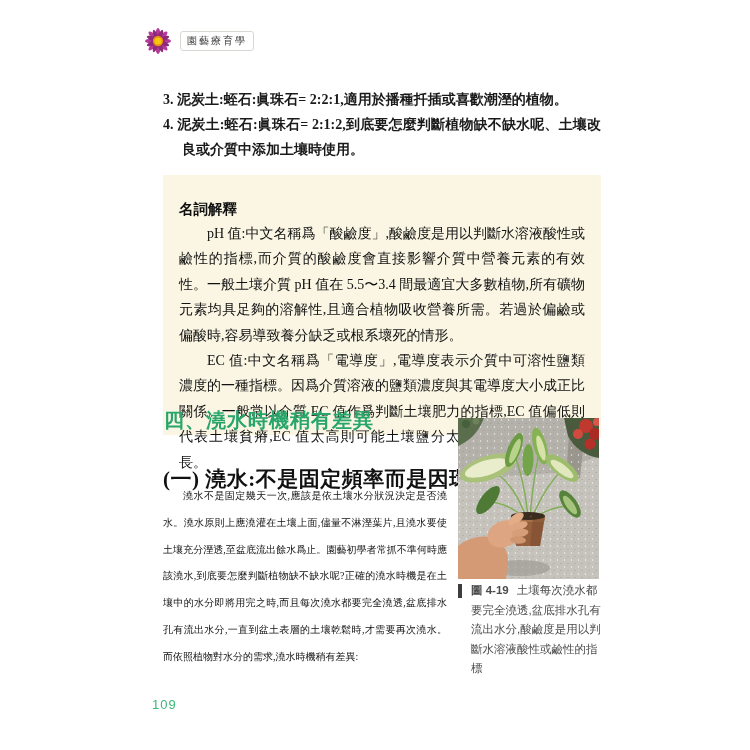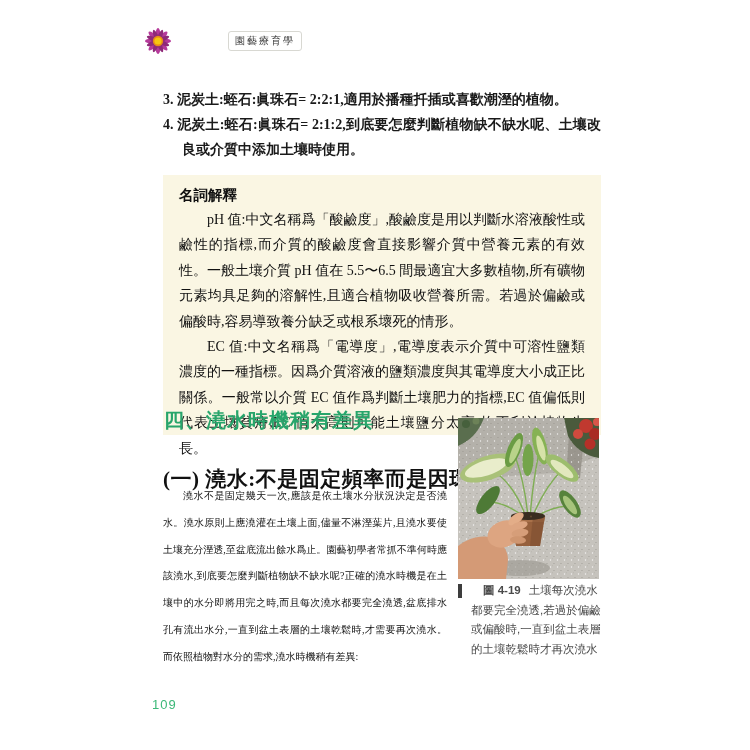--- a/index.html
+++ b/index.html
@@ -14,33 +14,32 @@
   .page { position: absolute; inset: 0; background: #fff; }
 
   
   .brand { position: absolute; left: 143px; top: 26px; display: flex; align-items: center; gap: 7px; }
   .brand svg { display: block; }
   .brand-title {
     font-family: "Liberation Sans", sans-serif;
     font-size: 10px; color: #3a3a3a; letter-spacing: 2px;
     border: 1px solid #d8d8d2; border-radius: 3px; padding: 2px 6px;
     background: #fff;
-    margin-left: 48px;
   }
 
   
   .soil-list { position: absolute; left: 163px; top: 87px; width: 438px;
     font-size: 14px; line-height: 25px; text-align: justify; font-weight: bold; }
   .soil-item { padding-left: 19px; text-indent: -19px; }
   .soil-item .num { display: inline; }
 
   
   .glossary {
     position: absolute; left: 163px; top: 175px; width: 438px; height: 260px;
-    background: #faf6e3; padding: 9px 16px 10px 16px;
+    background: #faf6e3; padding: 23px 16px 10px 16px;
   }
   .glossary-title { font-weight: bold; font-size: 14.5px; line-height: 23px; color: #111; }
   .glossary-entry { font-size: 14px; line-height: 25.4px; text-align: justify; text-indent: 2em; color: #111; }
   .glossary-entry b { font-weight: normal; }
 
   
   .section-heading {
     position: absolute; left: 164px; top: 407px;
     font-family: "Liberation Sans", "DejaVu Sans", sans-serif;
     font-size: 20px; font-weight: bold; color: #28a56b; letter-spacing: 1px;
@@ -59,21 +58,21 @@
   .figure svg { display: block; width: 141px; height: 161px; }
   .fig-caption {
     position: absolute; left: 458px; top: 581px; width: 144px;
     font-family: "Liberation Sans", "DejaVu Sans", sans-serif;
     font-size: 11.5px; line-height: 19.5px; color: #4a4a4a;
     padding-left: 13px;
   }
   .fig-caption .bar {
     position: absolute; left: 0; top: 3px; width: 4px; height: 14px; background: #3d3d3d;
   }
-  .fig-caption .lbl { font-weight: bold; margin-right: 8px; margin-left: 12px; }
+  .fig-caption .lbl { font-weight: bold; margin-right: 8px; }
 
   
   .page-num {
     position: absolute; left: 152px; top: 697px;
     font-family: "Liberation Sans", sans-serif;
     font-size: 13px; color: #3cb878; letter-spacing: 1px;
   }
 </style>
 </head>
 <body>
@@ -104,21 +103,21 @@
     <span class="brand-title">園藝療育學</span>
   </div>
 
   <div class="soil-list">
     <div class="soil-item"><span class="num">3.</span> <span>泥炭土:蛭石:眞珠石= 2:2:1,適用於播種扦插或喜歡潮溼的植物。</span></div>
     <div class="soil-item"><span class="num">4.</span> <span>泥炭土:蛭石:眞珠石= 2:1:2,到底要怎麼判斷植物缺不缺水呢、土壤改良或介質中添加土壤時使用。</span></div>
   </div>
 
   <div class="glossary">
     <div class="glossary-title">名詞解釋</div>
-    <p class="glossary-entry"><b>pH 值:</b><span>中文名稱爲「酸鹼度」,酸鹼度是用以判斷水溶液酸性或鹼性的指標,而介質的酸鹼度會直接影響介質中營養元素的有效性。一般土壤介質 pH 值在 5.5〜6.5 間最適宜大多數植物,所有礦物元素均具足夠的溶解性,且適合植物吸收營養所需。若過於偏鹼或偏酸時,容易導致養分缺乏或根系壞死的情形。</span></p>
+    <p class="glossary-entry"><b>pH 值:</b><span>中文名稱爲「酸鹼度」,酸鹼度是用以判斷水溶液酸性或鹼性的指標,而介質的酸鹼度會直接影響介質中營養元素的有效性。一般土壤介質 pH 值在 5.5〜3.4 間最適宜大多數植物,所有礦物元素均具足夠的溶解性,且適合植物吸收營養所需。若過於偏鹼或偏酸時,容易導致養分缺乏或根系壞死的情形。</span></p>
     <p class="glossary-entry"><b>EC 值:</b><span>中文名稱爲「電導度」,電導度表示介質中可溶性鹽類濃度的一種指標。因爲介質溶液的鹽類濃度與其電導度大小成正比關係。一般常以介質 EC 值作爲判斷土壤肥力的指標,EC 值偏低則代表土壤貧瘠,EC 值太高則可能土壤鹽分太高,均不利於植物生長。</span></p>
   </div>
 
   <div class="section-heading">四、澆水時機稍有差異</div>
   <div class="sub-heading">(一) 澆水:不是固定頻率而是因環境調整</div>
   <div class="body-par">澆水不是固定幾天一次,應該是依土壤水分狀況決定是否澆水。澆水原則上應澆灌在土壤上面,儘量不淋溼葉片,且澆水要使土壤充分溼透,至盆底流出餘水爲止。園藝初學者常抓不準何時應該澆水,到底要怎麼判斷植物缺不缺水呢?正確的澆水時機是在土壤中的水分即將用完之時,而且每次澆水都要完全澆透,盆底排水孔有流出水分,一直到盆土表層的土壤乾鬆時,才需要再次澆水。而依照植物對水分的需求,澆水時機稍有差異:</div>
 
   <div class="figure">
     <span>
     <svg viewBox="0 0 141 161" preserveAspectRatio="none">
@@ -183,18 +182,18 @@
       <ellipse cx="58" cy="101" rx="9" ry="4.5" transform="rotate(-38 58 101)" fill="#e3ad88"></ellipse>
       <ellipse cx="61" cy="108" rx="9" ry="4" transform="rotate(-18 61 108)" fill="#dda581"></ellipse>
       <ellipse cx="62" cy="115" rx="8.5" ry="4" transform="rotate(-8 62 115)" fill="#d69e79"></ellipse>
       <ellipse cx="60" cy="122" rx="8" ry="3.8" transform="rotate(4 60 122)" fill="#cf9670"></ellipse>
     </svg>
     </span>
   </div>
 
   <div class="fig-caption">
     <span class="bar"></span>
-    <span class="lbl">圖 4-19</span><span>土壤每次澆水都要完全澆透,若過於偏鹼或偏酸時,一直到盆土表層的土壤乾鬆時才再次澆水</span>
+    <span class="lbl">圖 4-19</span><span>土壤每次澆水都要完全澆透,盆底排水孔有流出水分,酸鹼度是用以判斷水溶液酸性或鹼性的指標</span>
   </div>
 
   <div class="page-num">109</div>
 
 </div>
 
 </body></html>

